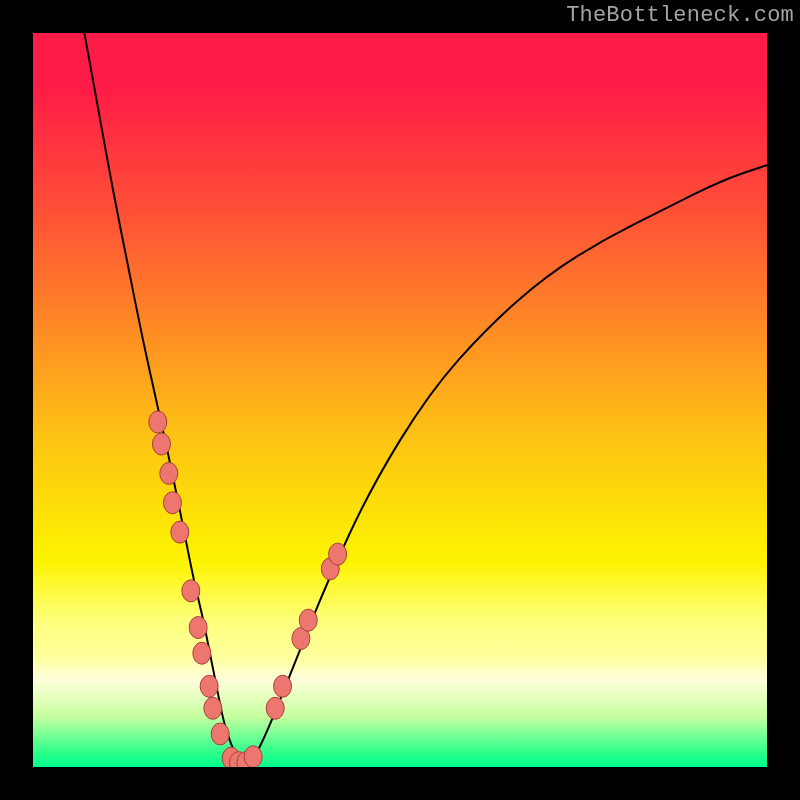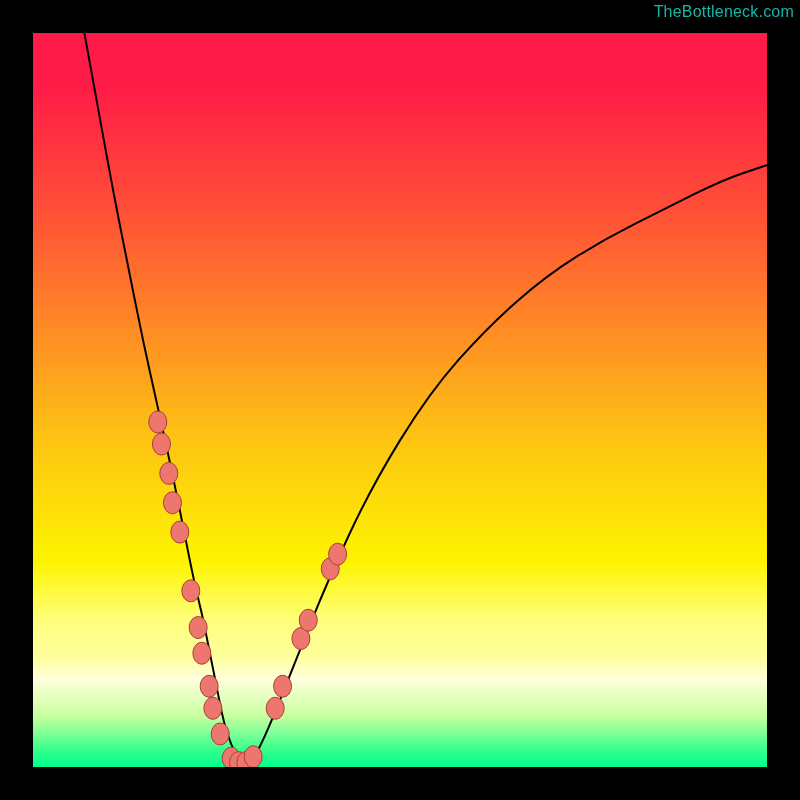--- a/index.html
+++ b/index.html
@@ -35,23 +35,23 @@
       #ffffdc 88%,
       #c9ffa0 93%,
       #2eff8b 98%,
       #00ff8b 100%
     );
   }
   .watermark {
     position: absolute;
     top: 3px;
     right: 6px;
-    font-family: Liberation Sans, sans-serif;
-    font-size: 16px;
-    color: #14b8a6;
+    font-family: Liberation Mono, monospace;
+    font-size: 22px;
+    color: #a3a3a3;
     font-weight: 500;
     letter-spacing: 0.2px;
   }
   svg.curve {
     position: absolute;
     inset: 0;
     width: 734px;
     height: 734px;
   }
 </style>

